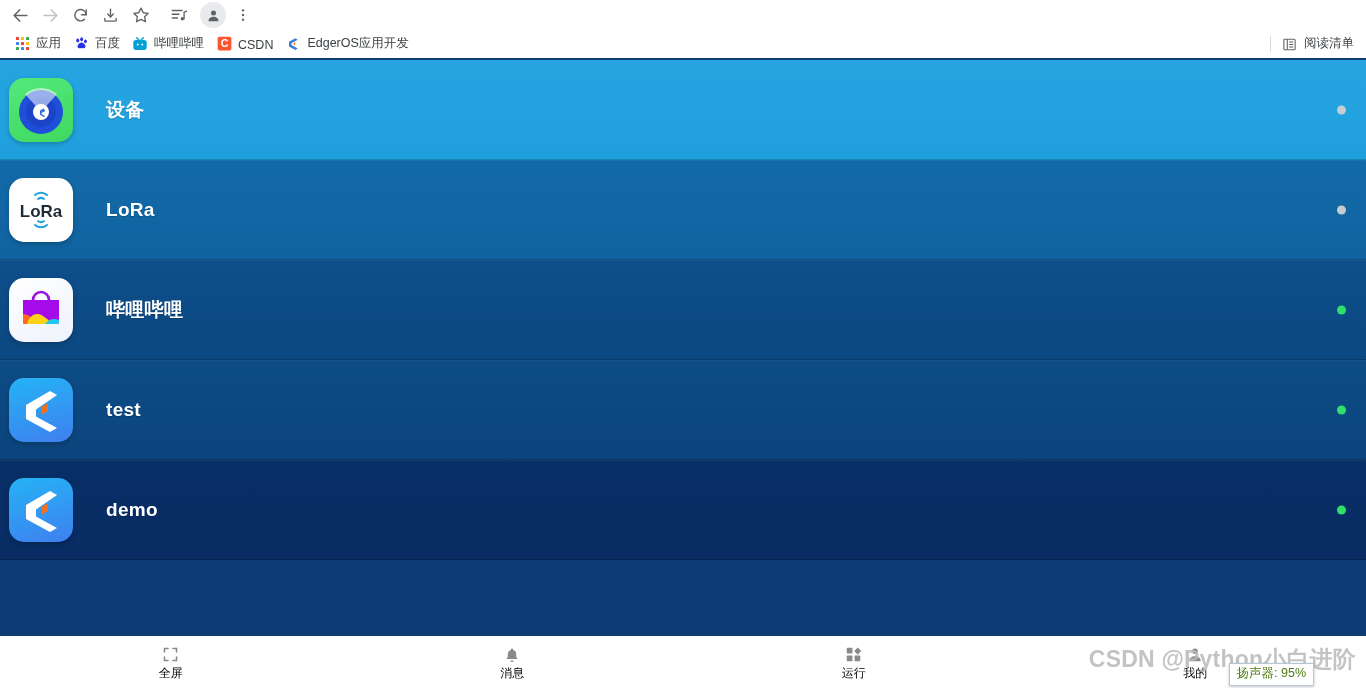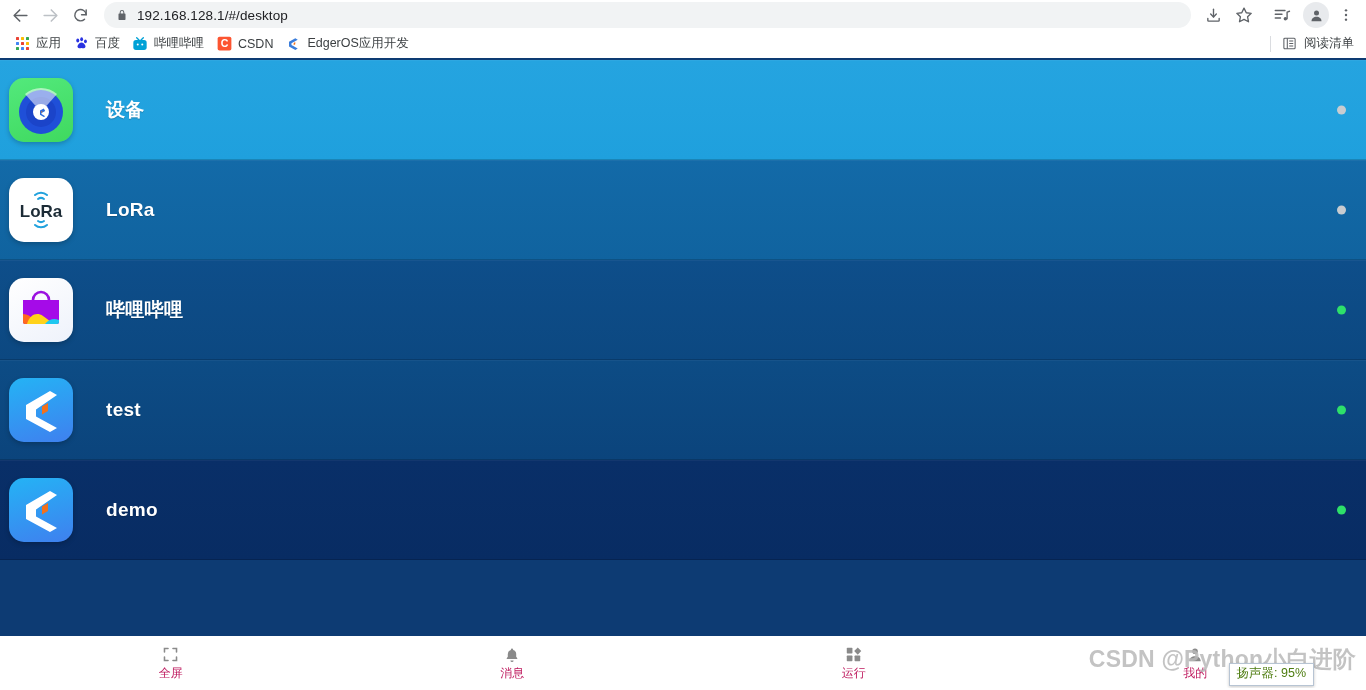--- a/index.html
+++ b/index.html
@@ -66,42 +66,42 @@
   .bookmarks{
     height:28px;
     display:flex;
     align-items:center;
     padding:0 8px 0 10px;
     gap:0px;
     border-bottom:1px solid #ffffff;
     position:relative;
   }
   .bm{
-    display:flex;align-items:center;gap:6px;
+    display:flex;align-items:flex-end;gap:6px;
     padding:3px 8px 3px 4px;
     border-radius:4px;
     height:22px;
     white-space:nowrap;
   }
   .bm-label{
     font-size:12.5px;
     color:#3c4043;
   }
   .bm-ico{ width:16px;height:16px; display:flex;align-items:center;justify-content:center; flex:0 0 auto;}
   .apps-grid{
     display:grid;
     grid-template-columns:repeat(3,3px);
     grid-template-rows:repeat(3,3px);
     gap:2px;
     width:13px;
   }
   .apps-grid i{ width:3px;height:3px;border-radius:.5px; display:block;}
   .bm-right{
     margin-left:auto;
-    display:flex;align-items:center;gap:7px;
+    display:flex;align-items:flex-end;gap:7px;
     padding-right:4px;
   }
   .bm-divider{
     width:1px;height:16px;background:#dadce0;margin-right:3px;
   }
   
   .viewport{
     width:1366px;
     height:630px;
     background:#0d3b73;
@@ -160,21 +160,21 @@
     flex:1 1 0;
     display:flex;
     flex-direction:column;
     align-items:center;
     justify-content:center;
     gap:3px;
     color:#8a8a8a;
     height:100%;
   }
   .nav-item .ico{ height:18px; display:flex;align-items:center;justify-content:center; }
-  .nav-item .lbl{ font-size:12px; color:#be185d; line-height:1; }
+  .nav-item .lbl{ font-size:12px; color:#000000; line-height:1; }
   
   .watermark{
     position:absolute;
     right:10px;
     bottom:13px;
     font-size:23px;
     color:#b9b9b9;
     opacity:.85;
     white-space:nowrap;
     pointer-events:none;
@@ -214,28 +214,20 @@
           <polyline points="13 5 20 12 13 19"></polyline>
       </svg>
     </div>
     <div class="nav-btn">
       <svg width="17" height="17" viewBox="0 0 24 24" fill="none" stroke="currentColor" stroke-width="2" stroke-linecap="round" stroke-linejoin="round">
         <path d="M20 11a8 8 0 1 0-2.3 6.2"></path>
           <polyline points="20 4 20 11 13.5 11"></polyline>
       </svg>
     </div>
 
-    <div class="omnibox">
-      <span class="lock">
-        <svg width="12" height="12" viewBox="0 0 24 24" fill="currentColor">
-          <path d="M12 1.8a4.6 4.6 0 0 0-4.6 4.6V9H6.3A1.3 1.3 0 0 0 5 10.3v10.4A1.3 1.3 0 0 0 6.3 22h11.4a1.3 1.3 0 0 0 1.3-1.3V10.3A1.3 1.3 0 0 0 17.7 9h-1.1V6.4A4.6 4.6 0 0 0 12 1.8zm0 2a2.6 2.6 0 0 1 2.6 2.6V9H9.4V6.4A2.6 2.6 0 0 1 12 3.8z"></path>
-        </svg>
-      </span>
-      <span class="url" title="192.168.128.1/#/desktop">192.168.128.1/#/desktop</span>
-    </div>
 
     <div class="tb-icons">
       <div class="tb-icon">
         <svg width="17" height="17" viewBox="0 0 24 24" fill="none" stroke="currentColor" stroke-width="1.9" stroke-linecap="round" stroke-linejoin="round">
           <path d="M4 16v3a1 1 0 0 0 1 1h14a1 1 0 0 0 1-1v-3"></path>
             <polyline points="8 10 12 14 16 10"></polyline>
             <line x1="12" y1="3" x2="12" y2="14"></line>
         </svg>
       </div>
       <div class="tb-icon">

